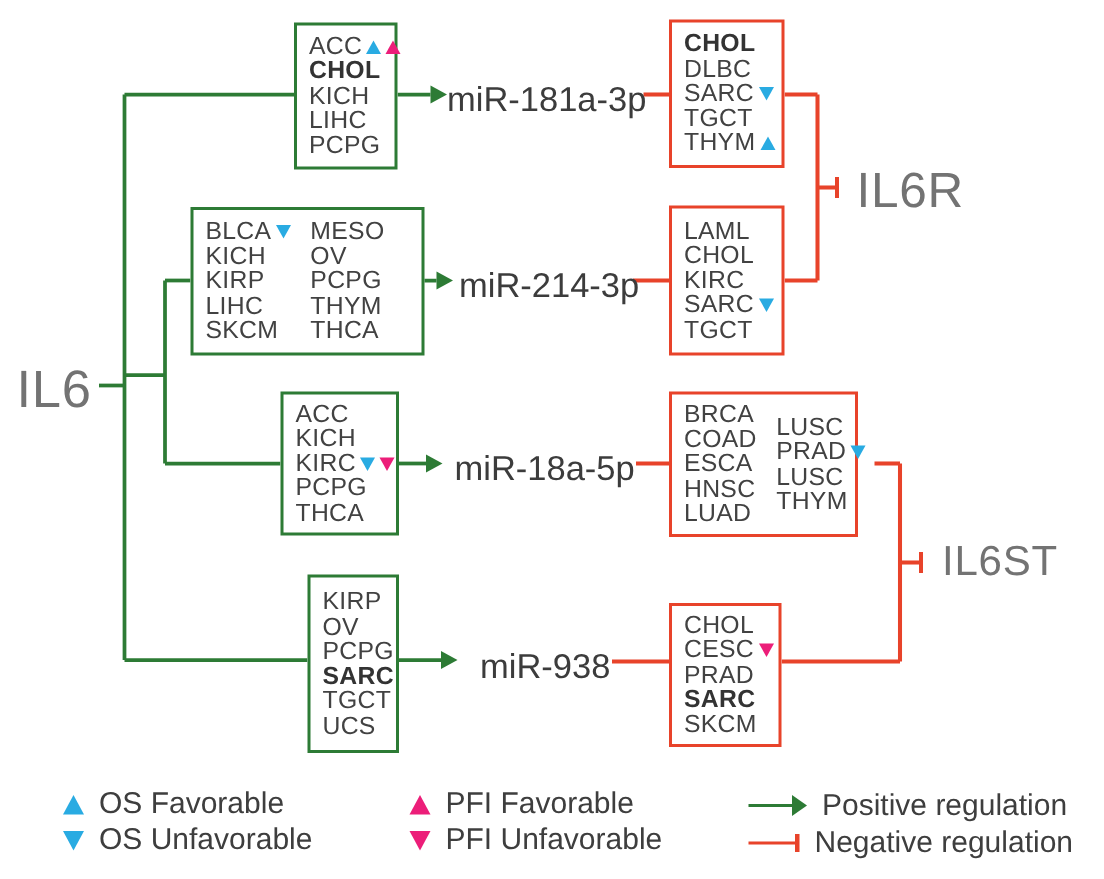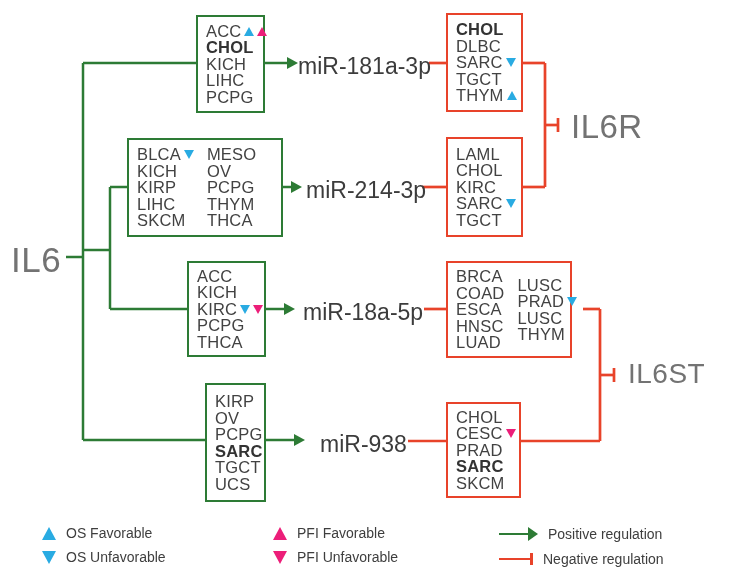--- a/index.html
+++ b/index.html
@@ -46,21 +46,21 @@
   .tri{display:inline-block;width:0;height:0;margin-left:3px;}
   .tri.up  {border-left:5px solid transparent;border-right:5px solid transparent;border-bottom:9px solid;}
   .tri.down{border-left:5px solid transparent;border-right:5px solid transparent;border-top:9px solid;}
   .tri.os {color:#29abe2;}
   .tri.pfi{color:#ec1e79;}
   .tri.big.up  {border-left-width:7.5px;border-right-width:7.5px;border-bottom-width:13px;margin:0;}
   .tri.big.down{border-left-width:7.5px;border-right-width:7.5px;border-top-width:13px;margin:0;}
 
   
   .legend-item{position:absolute;display:flex;align-items:center;gap:10px;}
-  .legend-label{font-size:14px;color:#3e3e3e;line-height:1;white-space:nowrap;}
+  .legend-label{font-size:20px;color:#3e3e3e;line-height:1;white-space:nowrap;}
   .sym{position:relative;display:inline-block;}
   .sym-arrow{width:39px;height:14px;}
   .sym-arrow .shaft{position:absolute;left:0;top:5.7px;width:30px;height:2.6px;background:#2d7b35;}
   .sym-arrow .head{position:absolute;right:0;top:0;width:0;height:0;
     border-top:7px solid transparent;border-bottom:7px solid transparent;border-left:10px solid #2d7b35;}
   .sym-tbar{width:34px;height:14px;}
   .sym-tbar .shaft{position:absolute;left:0;top:5.7px;width:31px;height:2.7px;background:#e8432a;}
   .sym-tbar .bar{position:absolute;right:0;top:1px;width:2.7px;height:12px;background:#e8432a;}
 
   .li1{left:42px;top:526px;}

